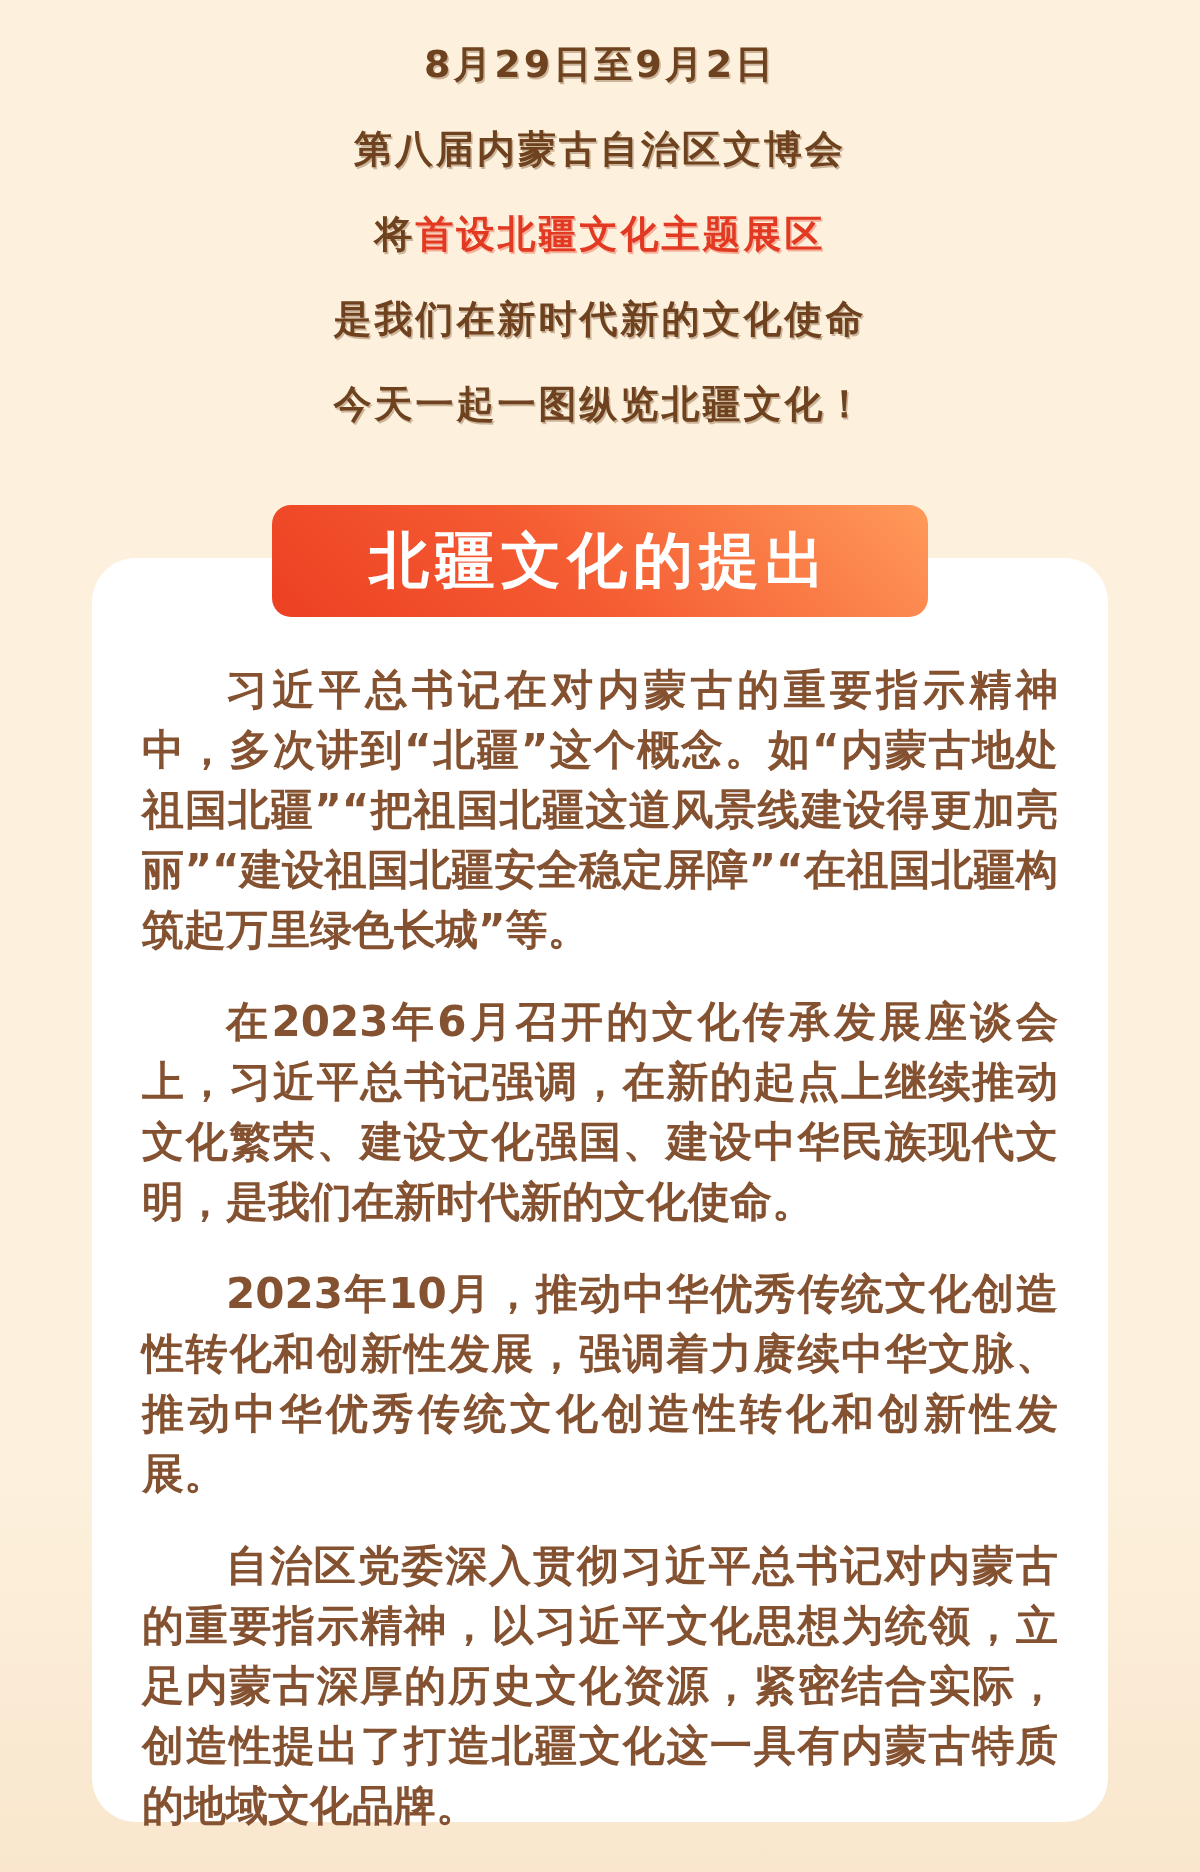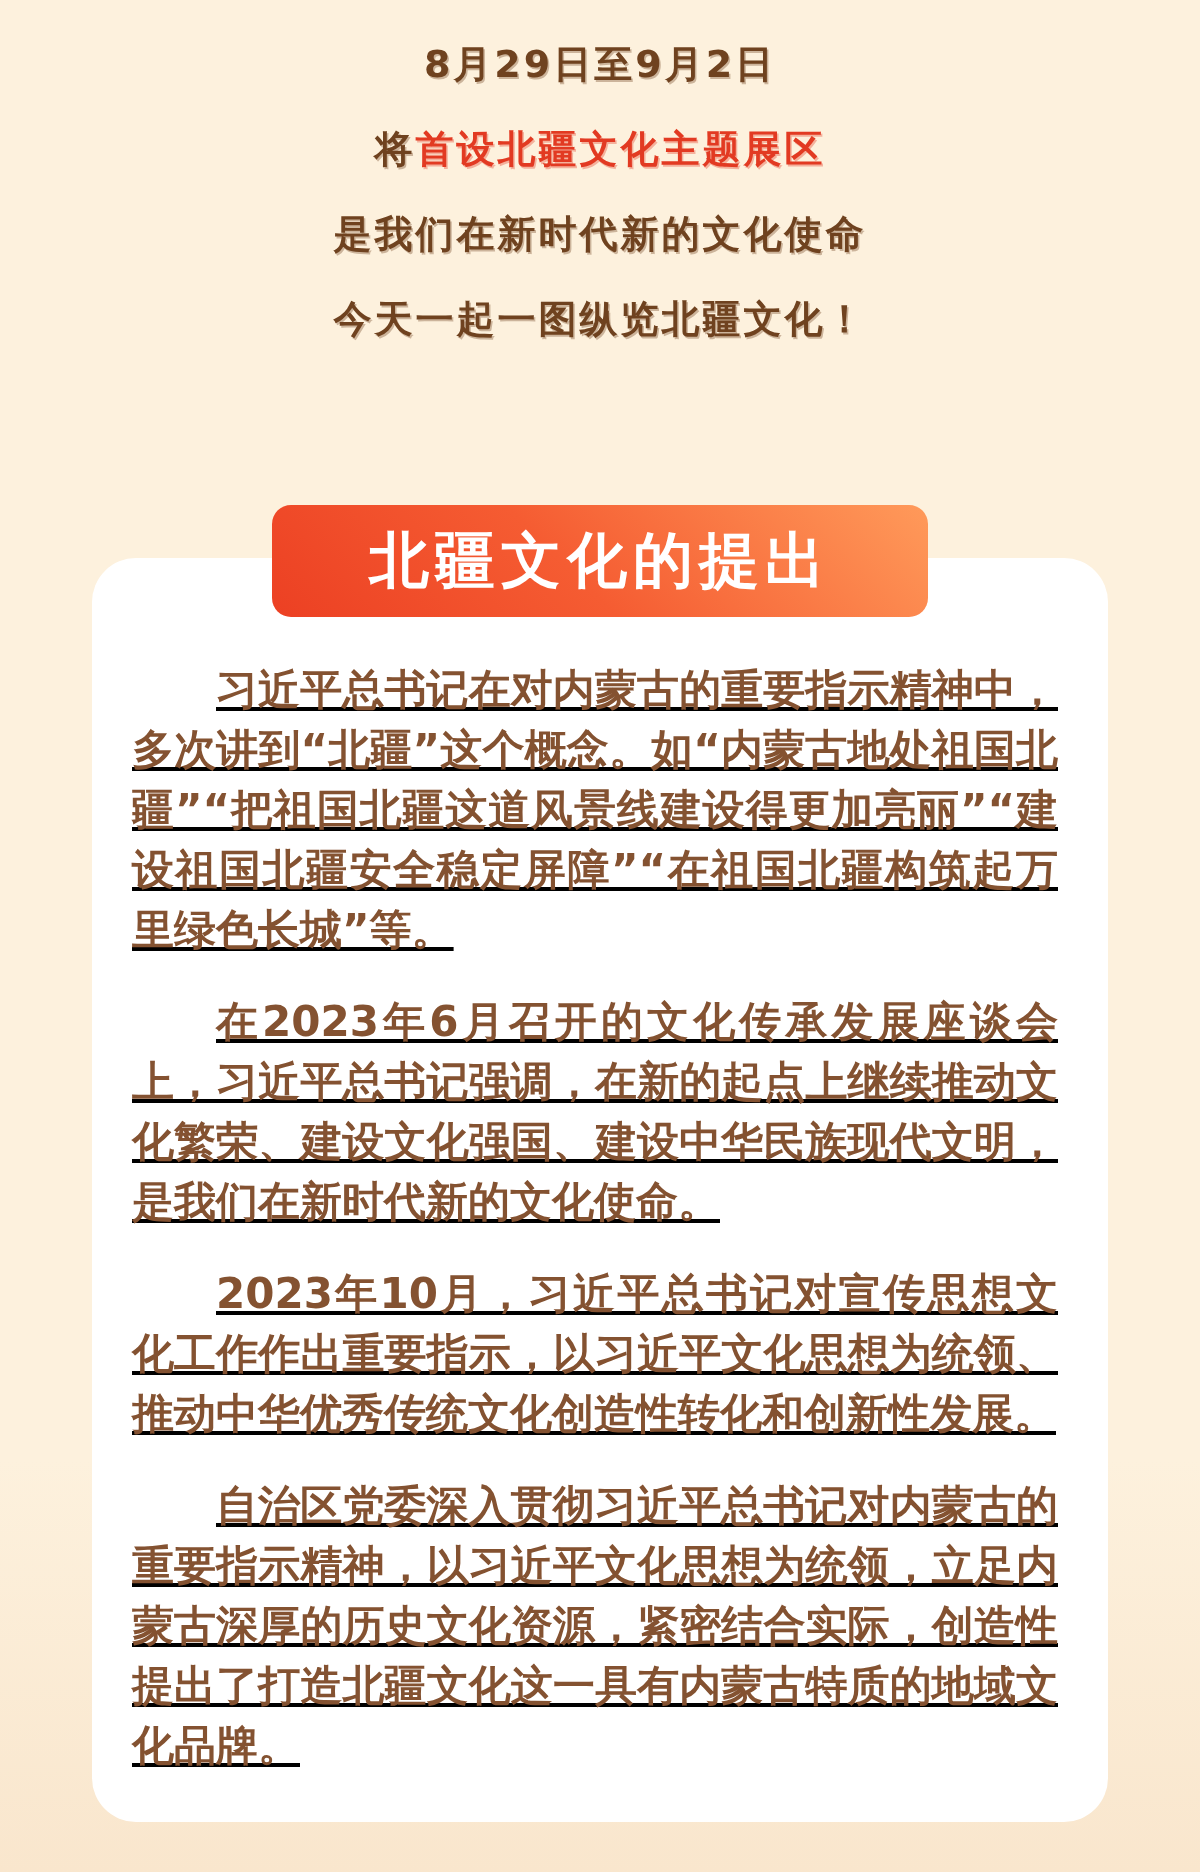--- a/index.html
+++ b/index.html
@@ -78,22 +78,21 @@
   
   .card {
     position: absolute;
     top: 558px;
     left: 92px;
     width: 1016px;
     height: 1264px;
     z-index: 1;
     background: var(--card-bg);
     border-radius: 44px;
-    padding: 102px 50px 0 40px;
-    text-decoration: underline;
+    padding: 102px 50px 0 50px;
   }
   .card p {
     font-size: 42px;
     line-height: 60px;
     font-weight: 700;
     color: var(--body-text);
     text-align: justify;
     text-justify: inter-ideograph;
     text-indent: 2em;
     margin-bottom: 32px;
@@ -104,34 +103,37 @@
 </head>
 <body>
 
 <div class="page">
 
   <div class="intro">
     <div class="intro-line">
       <span>8月29日至9月2日</span>
     </div>
     <div class="intro-line">
+      <span>第八届内蒙古自治区文博会</span>
+    </div>
+    <div class="intro-line">
       <span>将</span><span class="hl">首设北疆文化主题展区</span>
     </div>
     <div class="intro-line">
       <span>是我们在新时代新的文化使命</span>
     </div>
     <div class="intro-line">
       <span>今天一起一图纵览北疆文化！</span>
     </div>
   </div>
 
   <div class="banner">
     <span class="banner-title">北疆文化的提出</span>
   </div>
 
   <div class="card">
     <p>习近平总书记在对内蒙古的重要指示精神中，多次讲到“北疆”这个概念。如“内蒙古地处祖国北疆”“把祖国北疆这道风景线建设得更加亮丽”“建设祖国北疆安全稳定屏障”“在祖国北疆构筑起万里绿色长城”等。</p>
     <p>在2023年6月召开的文化传承发展座谈会上，习近平总书记强调，在新的起点上继续推动文化繁荣、建设文化强国、建设中华民族现代文明，是我们在新时代新的文化使命。</p>
-    <p>2023年10月，习近平总书记对宣传思想文化工作作出重要指示，以习近平文化思想为统领、推动中华优秀传统文化创造性转化和创新性发展。</p>
+    <p>2023年10月，推动中华优秀传统文化创造性转化和创新性发展，强调着力赓续中华文脉、推动中华优秀传统文化创造性转化和创新性发展。</p>
     <p>自治区党委深入贯彻习近平总书记对内蒙古的重要指示精神，以习近平文化思想为统领，立足内蒙古深厚的历史文化资源，紧密结合实际，创造性提出了打造北疆文化这一具有内蒙古特质的地域文化品牌。</p>
   </div>
 
 </div>
 
 </body></html>

